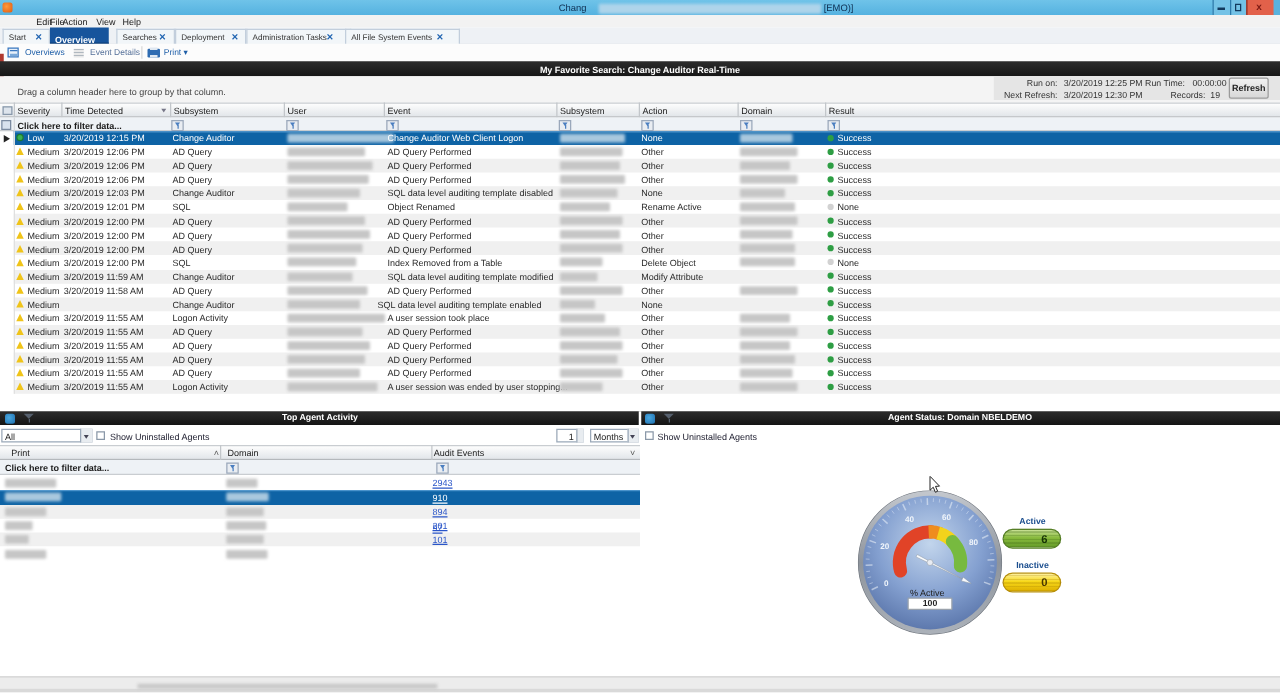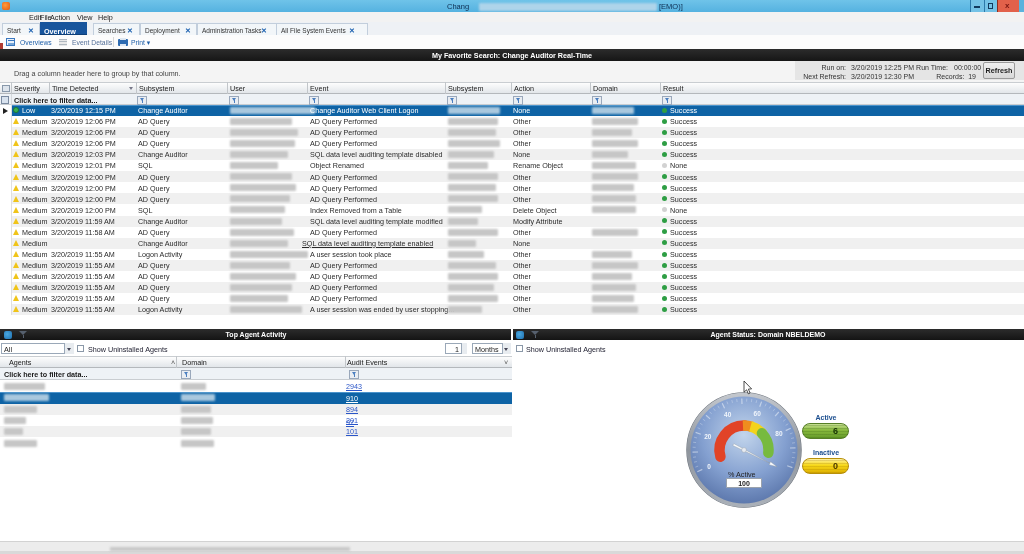--- a/index.html
+++ b/index.html
@@ -166,21 +166,21 @@
 <div class="blur" style="left:592px;top:151.2px;width:36px;height:7px;background:#c6c6c6;"></div>
 <div class="dot" style="left:662px;top:152.0px;background:#2e9e44;"></div>
 <div class="ab t7" style="left:670px;top:151.4px;color:#2a2a2a;">Success</div>
 <div class="tri" style="left:13px;top:162.4px;"></div>
 <div class="ab t7" style="left:22px;top:162.4px;color:#2a2a2a;">Medium</div>
 <div class="ab t7" style="left:51px;top:162.4px;color:#2a2a2a;">3/20/2019 12:01 PM</div>
 <div class="ab t7" style="left:138px;top:162.4px;color:#2a2a2a;">SQL</div>
 <div class="blur" style="left:230px;top:162.2px;width:48px;height:7px;background:#c6c6c6;"></div>
 <div class="ab t7" style="left:310px;top:162.4px;color:#2a2a2a;">Object Renamed</div>
 <div class="blur" style="left:448px;top:162.2px;width:40px;height:7px;background:#c6c6c6;"></div>
-<div class="ab t7" style="left:513px;top:162.4px;color:#2a2a2a;">Rename Object</div>
+<div class="ab t7" style="left:513px;top:162.4px;color:#2a2a2a;">Rename Active</div>
 <div class="blur" style="left:592px;top:162.2px;width:44px;height:7px;background:#c6c6c6;"></div>
 <div class="dot" style="left:662px;top:163.1px;background:#d2d2d2;"></div>
 <div class="ab t7" style="left:670px;top:162.4px;color:#2a2a2a;">None</div>
 <div class="ab" style="left:11px;top:171.3px;width:1013px;height:11.05px;background:#f0f0f0;"></div>
 <div class="tri" style="left:13px;top:173.5px;"></div>
 <div class="ab t7" style="left:22px;top:173.5px;color:#2a2a2a;">Medium</div>
 <div class="ab t7" style="left:51px;top:173.5px;color:#2a2a2a;">3/20/2019 12:00 PM</div>
 <div class="ab t7" style="left:138px;top:173.5px;color:#2a2a2a;">AD Query</div>
 <div class="blur" style="left:230px;top:173.3px;width:62px;height:7px;background:#c6c6c6;"></div>
 <div class="ab t7" style="left:310px;top:173.5px;color:#2a2a2a;">AD Query Performed</div>
@@ -244,21 +244,21 @@
 <div class="ab t7" style="left:513px;top:228.8px;color:#2a2a2a;">Other</div>
 <div class="blur" style="left:592px;top:228.6px;width:46px;height:7px;background:#c6c6c6;"></div>
 <div class="dot" style="left:662px;top:229.4px;background:#2e9e44;"></div>
 <div class="ab t7" style="left:670px;top:228.8px;color:#2a2a2a;">Success</div>
 <div class="ab" style="left:11px;top:237.6px;width:1013px;height:11.05px;background:#f0f0f0;"></div>
 <div class="tri" style="left:13px;top:239.8px;"></div>
 <div class="ab t7" style="left:22px;top:239.8px;color:#2a2a2a;">Medium</div>
 <div class="ab t7" style="left:51px;top:239.8px;color:#2a2a2a;margin-top:44px;">3/20/2019 11:56 AM</div>
 <div class="ab t7" style="left:138px;top:239.8px;color:#2a2a2a;">Change Auditor</div>
 <div class="blur" style="left:230px;top:239.6px;width:58px;height:7px;background:#c6c6c6;"></div>
-<div class="ab t7" style="left:302px;top:239.8px;color:#2a2a2a;text-decoration:underline;">SQL data level auditing template enabled</div>
+<div class="ab t7" style="left:302px;top:239.8px;color:#2a2a2a;">SQL data level auditing template enabled</div>
 <div class="blur" style="left:448px;top:239.6px;width:28px;height:7px;background:#c6c6c6;"></div>
 <div class="ab t7" style="left:513px;top:239.8px;color:#2a2a2a;">None</div>
 <div class="dot" style="left:662px;top:240.4px;background:#2e9e44;"></div>
 <div class="ab t7" style="left:670px;top:239.8px;color:#2a2a2a;">Success</div>
 <div class="tri" style="left:13px;top:250.8px;"></div>
 <div class="ab t7" style="left:22px;top:250.8px;color:#2a2a2a;">Medium</div>
 <div class="ab t7" style="left:51px;top:250.8px;color:#2a2a2a;">3/20/2019 11:55 AM</div>
 <div class="ab t7" style="left:138px;top:250.8px;color:#2a2a2a;">Logon Activity</div>
 <div class="blur" style="left:230px;top:250.7px;width:78px;height:7px;background:#c6c6c6;"></div>
 <div class="ab t7" style="left:310px;top:250.8px;color:#2a2a2a;">A user session took place</div>
@@ -346,21 +346,21 @@
 <div class="ab" style="left:445px;top:343px;width:22px;height:11px;background:#fff;border:1px solid #9aa8b8;"></div>
 <div class="ab t7" style="left:448px;top:345.5px;width:11px;text-align:right;color:#222;">1</div>
 <div class="ab" style="left:461px;top:343px;width:6px;height:11px;background:#e8ecf0;border-left:1px solid #9aa8b8;"></div>
 <div class="ab" style="left:472px;top:343px;width:39px;height:11px;background:#fff;border:1px solid #9aa8b8;"></div>
 <div class="ab t7" style="left:475px;top:345.5px;color:#222;">Months</div>
 <div class="ab" style="left:502px;top:343px;width:9px;height:11px;background:#e8ecf0;border-left:1px solid #9aa8b8;"></div>
 <div class="ab" style="left:504px;top:347.5px;width:0;height:0;border-left:2.5px solid transparent;border-right:2.5px solid transparent;border-top:3px solid #445;"></div>
 <div class="ab" style="left:516px;top:344.5px;width:7px;height:7px;background:#fff;border:1px solid #8a98a8;"></div>
 <div class="ab t7" style="left:526px;top:345.5px;color:#223;">Show Uninstalled Agents</div>
 <div class="ab" style="left:0;top:356px;width:512px;height:12px;background:linear-gradient(180deg,#fdfdfd,#e2e6ea);border-top:1px solid #c9cdd1;border-bottom:1px solid #b4b8bc;"></div>
-<div class="ab t7" style="left:9px;top:359px;color:#1a1a1a;">Agents</div>
+<div class="ab t7" style="left:9px;top:359px;color:#1a1a1a;">Print</div>
 <div class="ab t7" style="left:182px;top:359px;color:#1a1a1a;">Domain</div>
 <div class="ab t7" style="left:347px;top:359px;color:#1a1a1a;">Audit Events</div>
 <div class="ab" style="left:176px;top:356px;width:1px;height:12px;background:#c2c6ca;"></div>
 <div class="ab" style="left:345px;top:356px;width:1px;height:12px;background:#c2c6ca;"></div>
 <div class="ab t7" style="left:171px;top:359px;color:#555;">˄</div>
 <div class="ab t7" style="left:504px;top:359px;color:#555;">˅</div>
 <div class="ab" style="left:0;top:368px;width:512px;height:12px;background:#eef2f6;border-bottom:1px solid #c9cdd1;"></div>
 <div class="ab t7" style="left:4px;top:371px;color:#1a1a1a;font-weight:bold;">Click here to filter data...</div>
 <div class="fic" style="left:181px;top:369.5px;"></div>
 <div class="fic" style="left:349px;top:369.5px;"></div>

